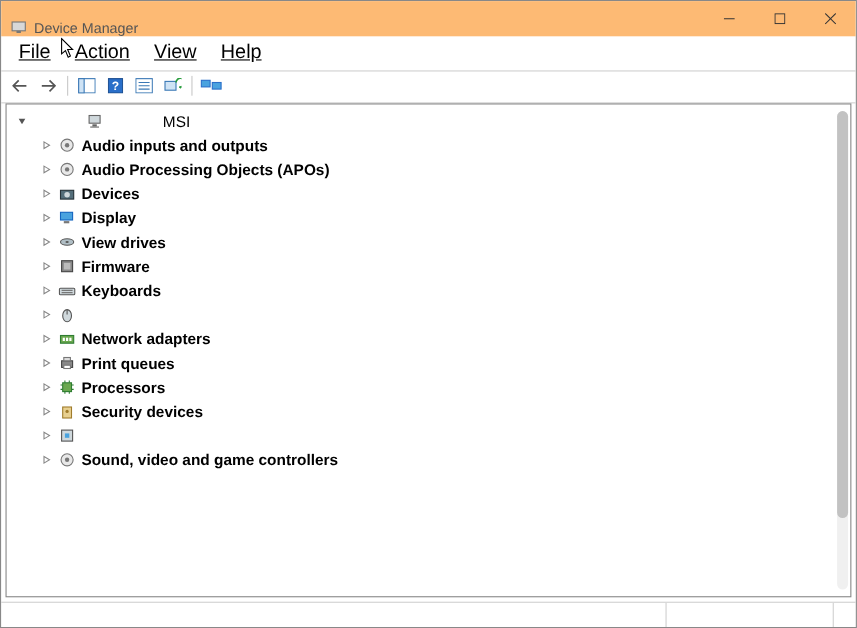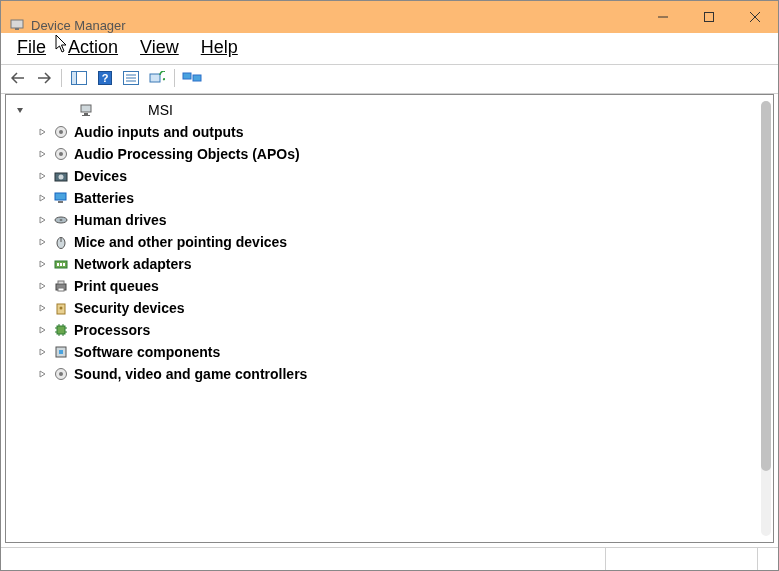--- a/index.html
+++ b/index.html
@@ -272,49 +272,77 @@
           <svg width="10" height="10" viewBox="0 0 10 10">
             <path d="M3 2 L8 5 L3 8 Z" fill="none" stroke="#888" stroke-width="1"></path>
           </svg>
         </span>
         <span class="node-icon">
           <svg width="16" height="16" viewBox="0 0 16 16">
             <rect x="2" y="3" width="11" height="7" fill="#4aa3df" stroke="#1565c0"></rect>
             <rect x="5" y="11" width="5" height="2" fill="#777"></rect>
           </svg>
         </span>
-        <span class="node-label">Batteries</span>
+        <span class="node-label">Display</span>
       </div>
       <div class="node child">
         <span class="expander">
           <svg width="10" height="10" viewBox="0 0 10 10">
             <path d="M3 2 L8 5 L3 8 Z" fill="none" stroke="#888" stroke-width="1"></path>
           </svg>
         </span>
         <span class="node-icon">
           <svg width="16" height="16" viewBox="0 0 16 16">
             <ellipse cx="8" cy="8" rx="6" ry="3" fill="#b0bec5" stroke="#555"></ellipse>
             <ellipse cx="8" cy="8" rx="1.5" ry="0.8" fill="#555"></ellipse>
           </svg>
         </span>
-        <span class="node-label">Human drives</span>
+        <span class="node-label">View drives</span>
+      </div>
+      <div class="node child">
+        <span class="expander">
+          <svg width="10" height="10" viewBox="0 0 10 10">
+            <path d="M3 2 L8 5 L3 8 Z" fill="none" stroke="#888" stroke-width="1"></path>
+          </svg>
+        </span>
+        <span class="node-icon">
+          <svg width="16" height="16" viewBox="0 0 16 16">
+            <rect x="3" y="3" width="10" height="10" fill="#888" stroke="#444"></rect>
+            <rect x="5" y="5" width="6" height="6" fill="#bbb"></rect>
+          </svg>
+        </span>
+        <span class="node-label">Firmware</span>
+      </div>
+      <div class="node child">
+        <span class="expander">
+          <svg width="10" height="10" viewBox="0 0 10 10">
+            <path d="M3 2 L8 5 L3 8 Z" fill="none" stroke="#888" stroke-width="1"></path>
+          </svg>
+        </span>
+        <span class="node-icon">
+          <svg width="16" height="16" viewBox="0 0 16 16">
+            <rect x="1" y="6" width="14" height="6" rx="1" fill="#cfd8dc" stroke="#555"></rect>
+            <line x1="3" y1="8" x2="13" y2="8" stroke="#777"></line>
+            <line x1="3" y1="10" x2="13" y2="10" stroke="#777"></line>
+          </svg>
+        </span>
+        <span class="node-label">Keyboards</span>
       </div>
       <div class="node child">
         <span class="expander">
           <svg width="10" height="10" viewBox="0 0 10 10">
             <path d="M3 2 L8 5 L3 8 Z" fill="none" stroke="#888" stroke-width="1"></path>
           </svg>
         </span>
         <span class="node-icon">
           <svg width="16" height="16" viewBox="0 0 16 16">
             <ellipse cx="8" cy="9" rx="4" ry="5.5" fill="#cfd8dc" stroke="#555"></ellipse>
             <line x1="8" y1="3.5" x2="8" y2="8" stroke="#555"></line>
           </svg>
         </span>
-        <span class="node-label">Mice and other pointing devices</span>
       </div>
       <div class="node child">
         <span class="expander">
           <svg width="10" height="10" viewBox="0 0 10 10">
             <path d="M3 2 L8 5 L3 8 Z" fill="none" stroke="#888" stroke-width="1"></path>
           </svg>
         </span>
         <span class="node-icon">
           <svg width="16" height="16" viewBox="0 0 16 16">
             <rect x="2" y="5" width="12" height="7" fill="#6aa84f" stroke="#2e7d32"></rect>
@@ -332,34 +360,20 @@
           </svg>
         </span>
         <span class="node-icon">
           <svg width="16" height="16" viewBox="0 0 16 16">
             <rect x="3" y="6" width="10" height="6" fill="#888" stroke="#444"></rect>
             <rect x="5" y="3" width="6" height="3" fill="#ddd" stroke="#777"></rect>
             <rect x="5" y="10" width="6" height="3" fill="#fff" stroke="#777"></rect>
           </svg>
         </span>
         <span class="node-label">Print queues</span>
-      </div>
-      <div class="node child">
-        <span class="expander">
-          <svg width="10" height="10" viewBox="0 0 10 10">
-            <path d="M3 2 L8 5 L3 8 Z" fill="none" stroke="#888" stroke-width="1"></path>
-          </svg>
-        </span>
-        <span class="node-icon">
-          <svg width="16" height="16" viewBox="0 0 16 16">
-            <rect x="4" y="4" width="8" height="10" fill="#e8d090" stroke="#a07c2c"></rect>
-            <circle cx="8" cy="8" r="1.5" fill="#a07c2c"></circle>
-          </svg>
-        </span>
-        <span class="node-label">Security devices</span>
       </div>
       <div class="node child">
         <span class="expander">
           <svg width="10" height="10" viewBox="0 0 10 10">
             <path d="M3 2 L8 5 L3 8 Z" fill="none" stroke="#888" stroke-width="1"></path>
           </svg>
         </span>
         <span class="node-icon">
           <svg width="16" height="16" viewBox="0 0 16 16">
             <rect x="4" y="4" width="8" height="8" fill="#6aa84f" stroke="#2e7d32"></rect>
@@ -376,25 +390,38 @@
         <span class="node-label">Processors</span>
       </div>
       <div class="node child">
         <span class="expander">
           <svg width="10" height="10" viewBox="0 0 10 10">
             <path d="M3 2 L8 5 L3 8 Z" fill="none" stroke="#888" stroke-width="1"></path>
           </svg>
         </span>
         <span class="node-icon">
           <svg width="16" height="16" viewBox="0 0 16 16">
+            <rect x="4" y="4" width="8" height="10" fill="#e8d090" stroke="#a07c2c"></rect>
+            <circle cx="8" cy="8" r="1.5" fill="#a07c2c"></circle>
+          </svg>
+        </span>
+        <span class="node-label">Security devices</span>
+      </div>
+      <div class="node child">
+        <span class="expander">
+          <svg width="10" height="10" viewBox="0 0 10 10">
+            <path d="M3 2 L8 5 L3 8 Z" fill="none" stroke="#888" stroke-width="1"></path>
+          </svg>
+        </span>
+        <span class="node-icon">
+          <svg width="16" height="16" viewBox="0 0 16 16">
             <rect x="3" y="3" width="10" height="10" fill="#cfd8dc" stroke="#555"></rect>
             <rect x="6" y="6" width="4" height="4" fill="#4aa3df"></rect>
           </svg>
         </span>
-        <span class="node-label">Software components</span>
       </div>
       <div class="node child">
         <span class="expander">
           <svg width="10" height="10" viewBox="0 0 10 10">
             <path d="M3 2 L8 5 L3 8 Z" fill="none" stroke="#888" stroke-width="1"></path>
           </svg>
         </span>
         <span class="node-icon">
           <svg width="16" height="16" viewBox="0 0 16 16">
             <circle cx="8" cy="8" r="5.5" fill="#e8e8e8" stroke="#777"></circle>

